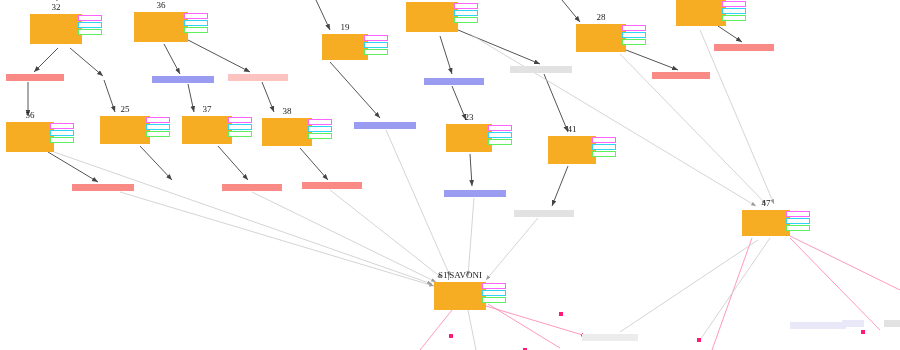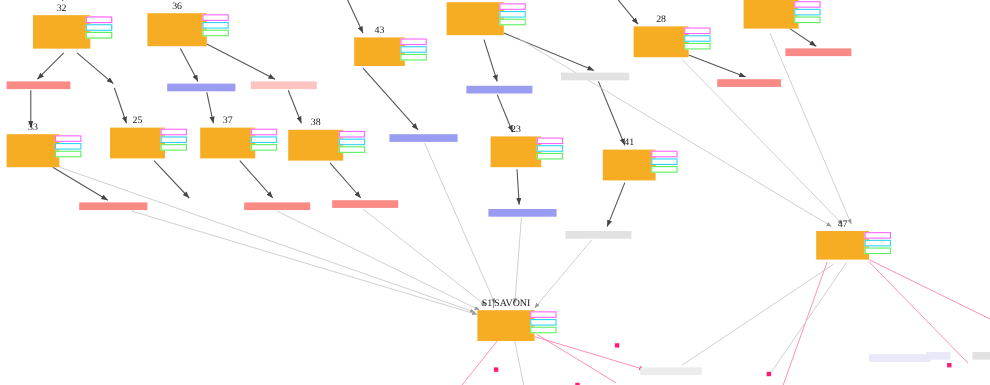--- a/index.html
+++ b/index.html
@@ -186,21 +186,21 @@
       <div class="node" style="left: 134px; top: 12px; width: 54px; height: 30px;">
         <div class="node-label" style="top: -11px;">36</div>
         <div class="node-body" style="width: 54px; height: 30px;"></div>
         <div class="token-stack" style="left: 50px; top: 1px;">
           <div class="token tok-magenta" style="width: 24px; height: 6px;"></div>
           <div class="token tok-cyan" style="width: 24px; height: 6px;"></div>
           <div class="token tok-green" style="width: 24px; height: 6px;"></div>
         </div>
       </div>
       <div class="node" style="left: 322px; top: 34px; width: 46px; height: 26px;">
-        <div class="node-label" style="top: -11px;">43</div>
+        <div class="node-label" style="top: -11px;">19</div>
         <div class="node-body" style="width: 46px; height: 26px;"></div>
         <div class="token-stack" style="left: 42px; top: 1px;">
           <div class="token tok-magenta" style="width: 24px; height: 6px;"></div>
           <div class="token tok-cyan" style="width: 24px; height: 6px;"></div>
           <div class="token tok-green" style="width: 24px; height: 6px;"></div>
         </div>
       </div>
       <div class="node" style="left: 406px; top: 2px; width: 52px; height: 30px;">
         <div class="node-body" style="width: 52px; height: 30px;"></div>
         <div class="token-stack" style="left: 48px; top: 1px;">
@@ -220,21 +220,21 @@
       </div>
       <div class="node" style="left: 676px; top: 0px; width: 50px; height: 26px;">
         <div class="node-body" style="width: 50px; height: 26px;"></div>
         <div class="token-stack" style="left: 46px; top: 1px;">
           <div class="token tok-magenta" style="width: 24px; height: 6px;"></div>
           <div class="token tok-cyan" style="width: 24px; height: 6px;"></div>
           <div class="token tok-green" style="width: 24px; height: 6px;"></div>
         </div>
       </div>
       <div class="node" style="left: 6px; top: 122px; width: 48px; height: 30px;">
-        <div class="node-label" style="top: -11px;">33</div>
+        <div class="node-label" style="top: -11px;">56</div>
         <div class="node-body" style="width: 48px; height: 30px;"></div>
         <div class="token-stack" style="left: 44px; top: 1px;">
           <div class="token tok-magenta" style="width: 24px; height: 6px;"></div>
           <div class="token tok-cyan" style="width: 24px; height: 6px;"></div>
           <div class="token tok-green" style="width: 24px; height: 6px;"></div>
         </div>
       </div>
       <div class="node" style="left: 100px; top: 116px; width: 50px; height: 28px;">
         <div class="node-label" style="top: -11px;">25</div>
         <div class="node-body" style="width: 50px; height: 28px;"></div>

